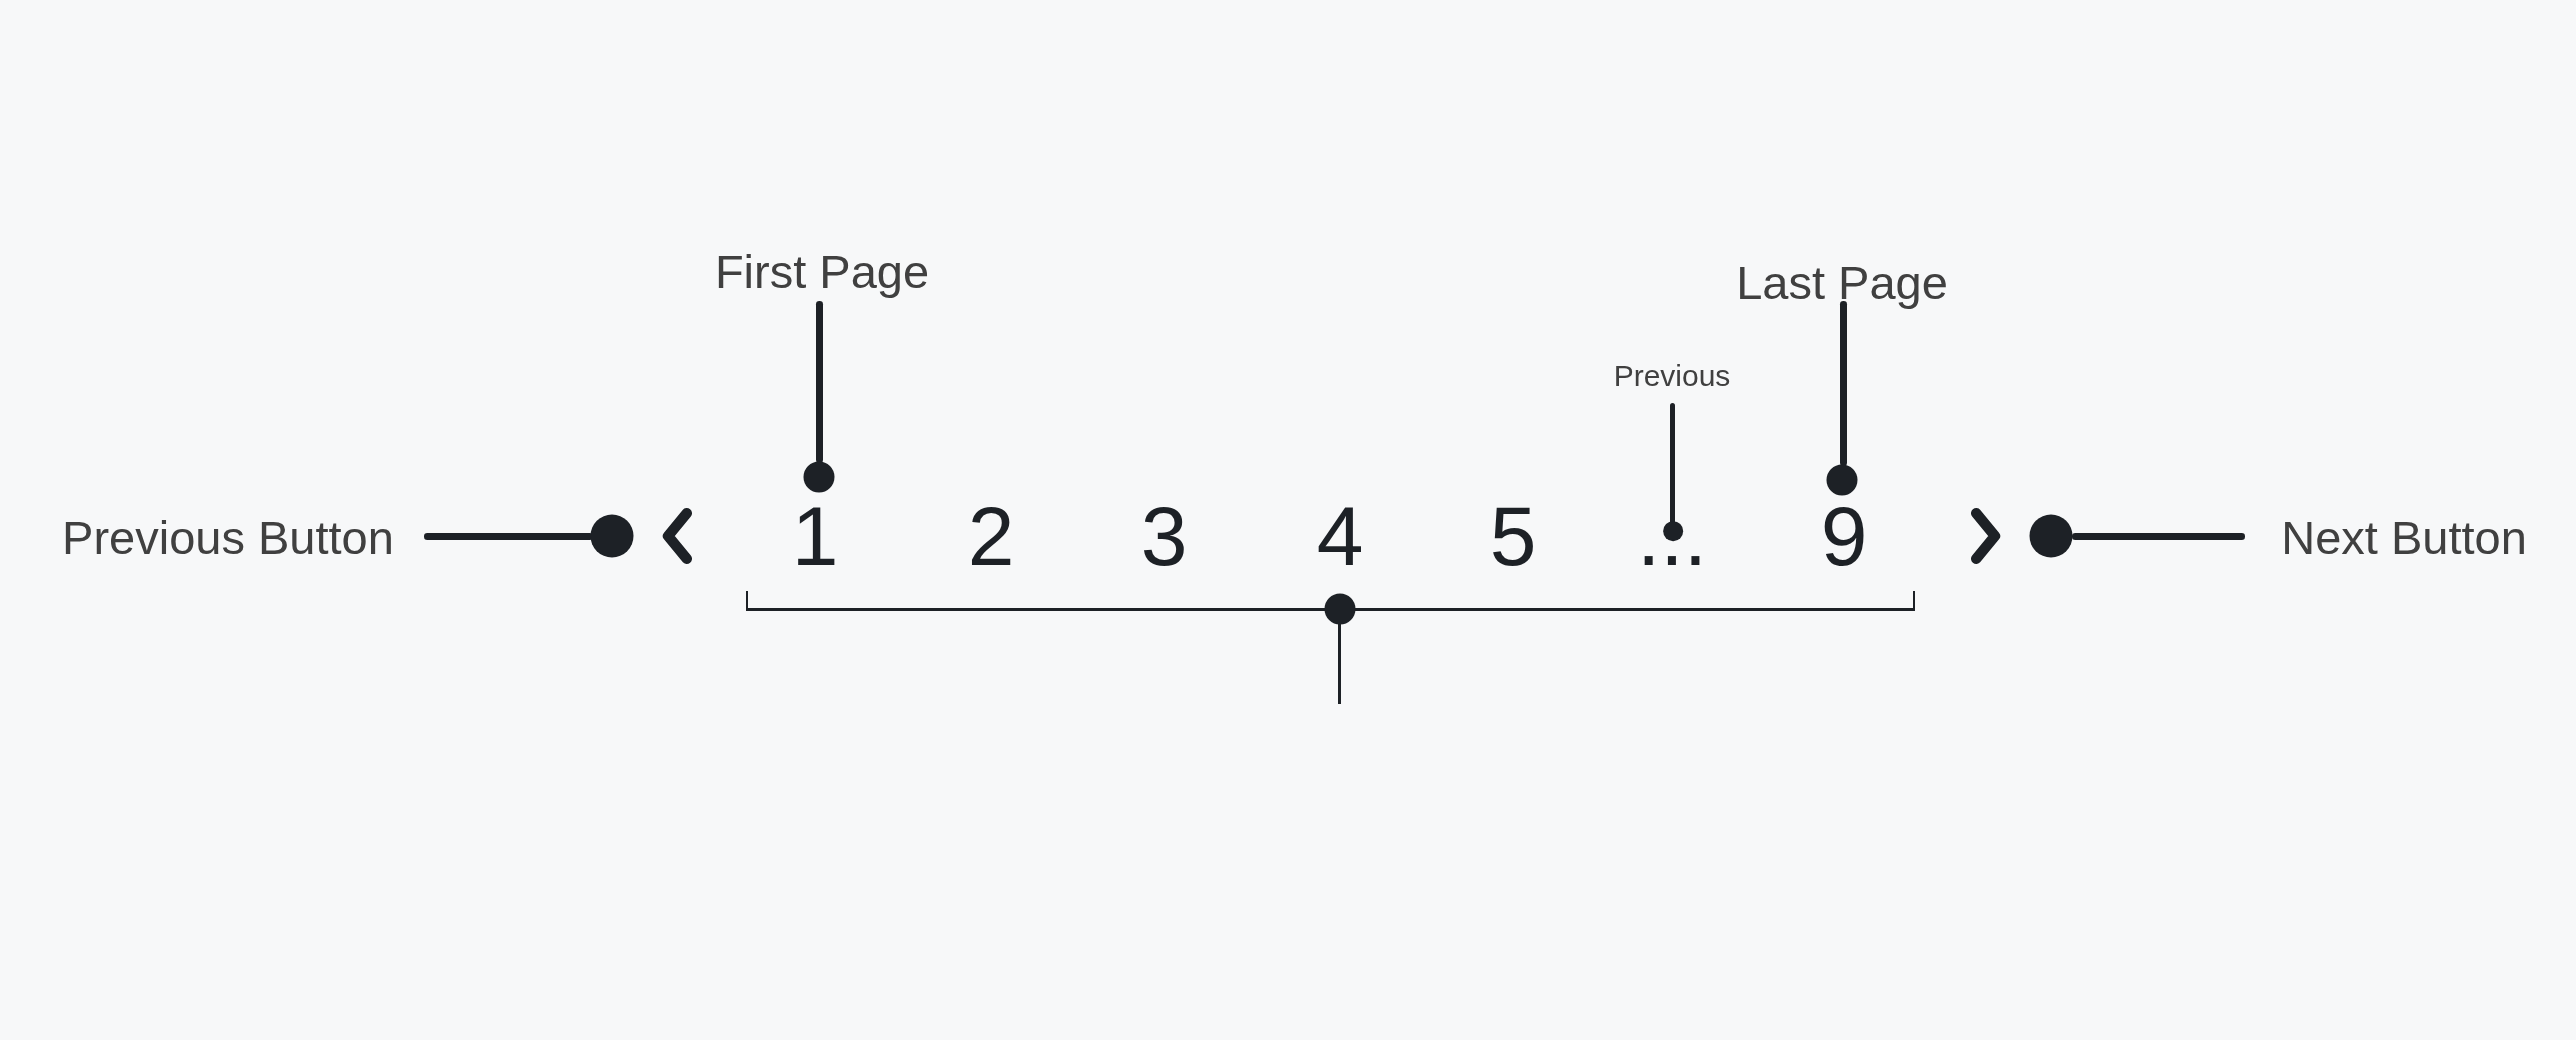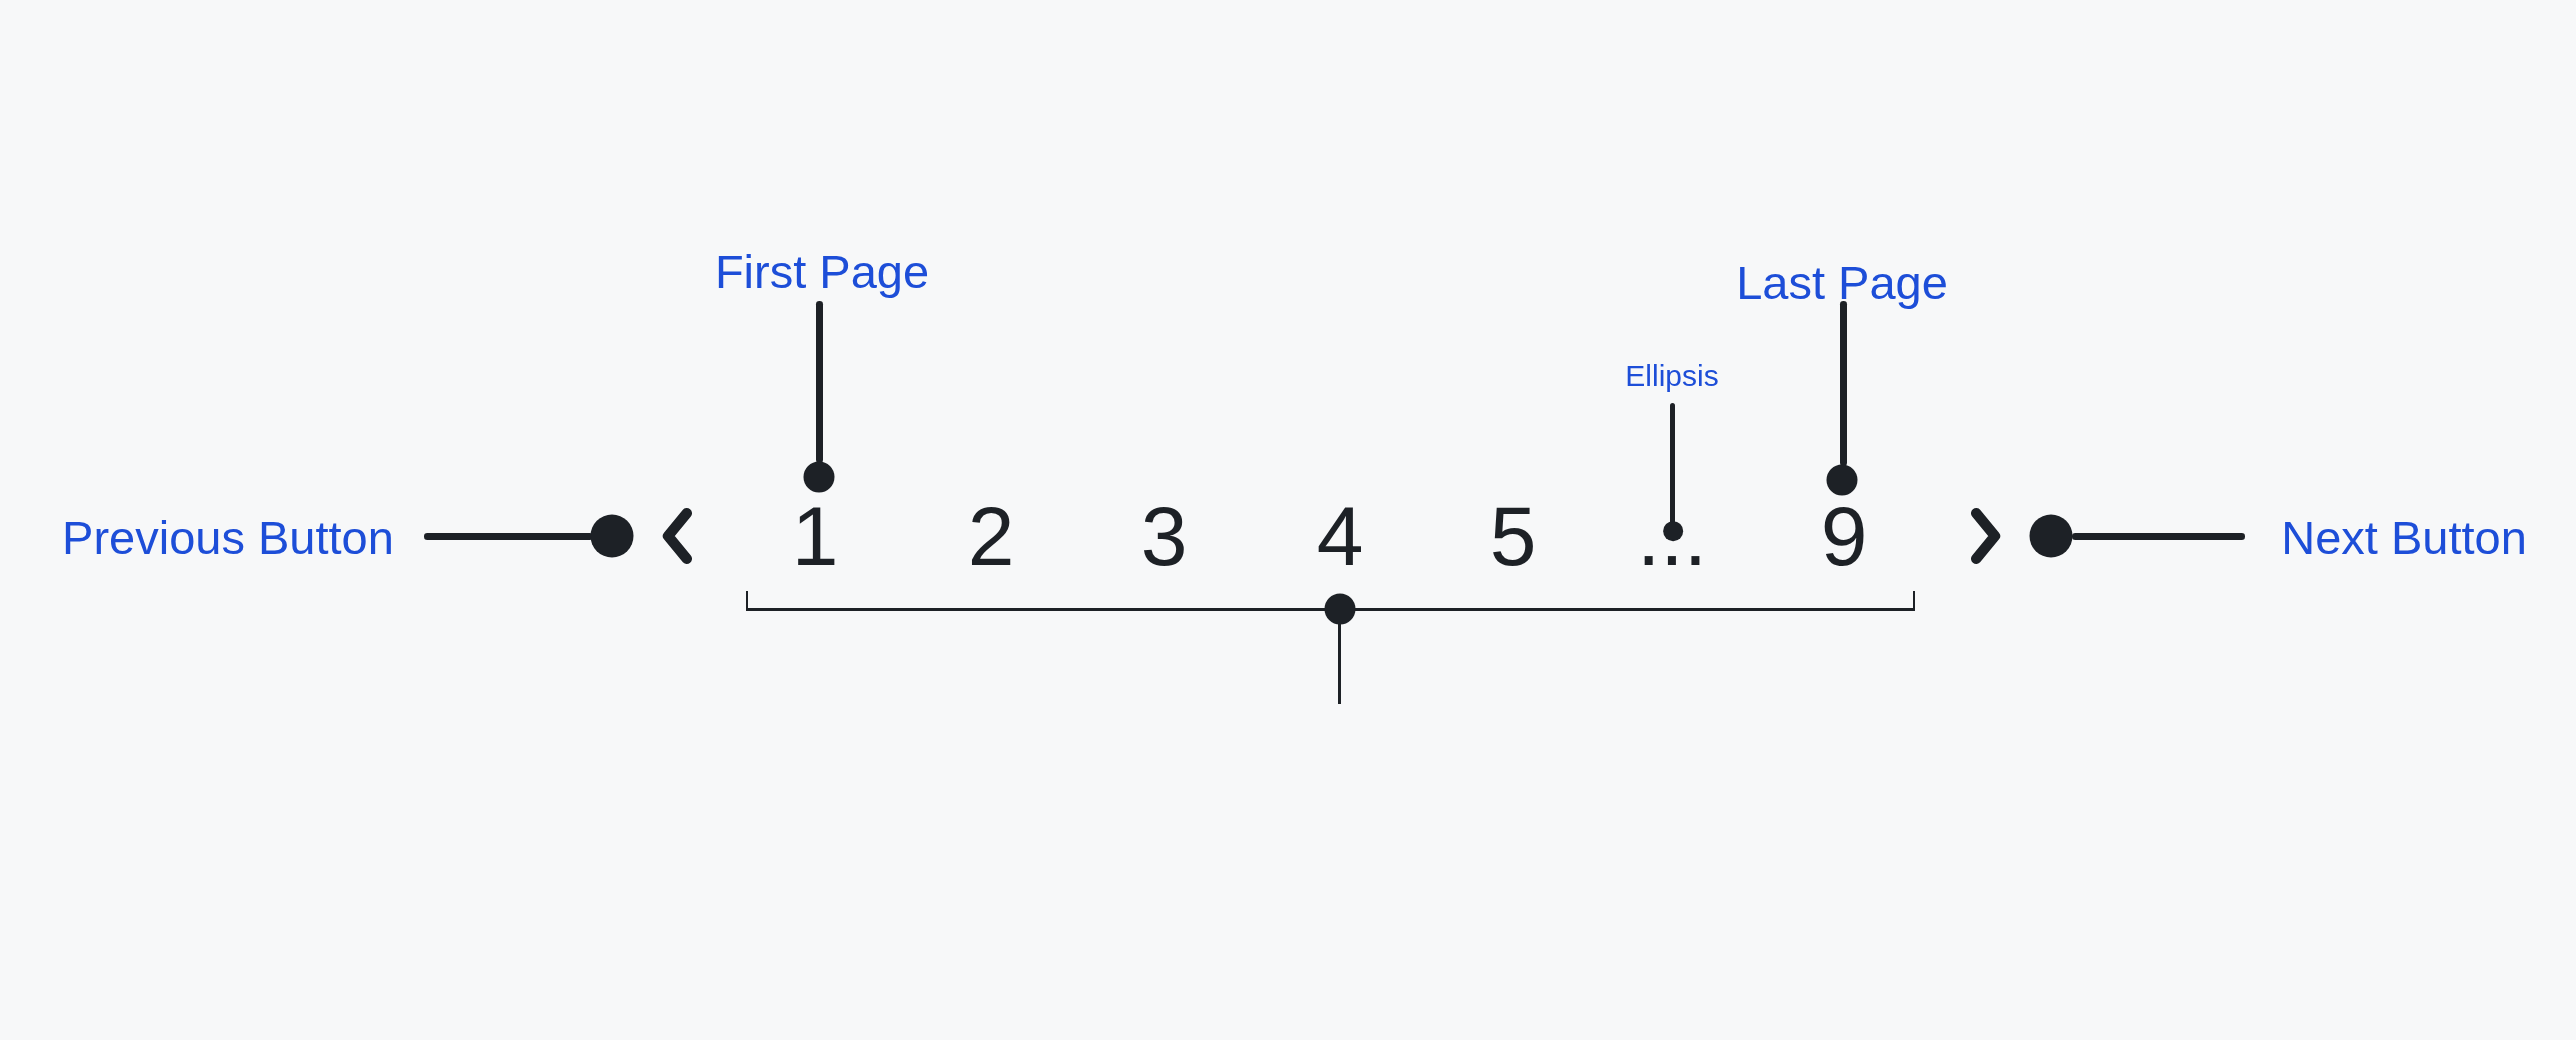--- a/index.html
+++ b/index.html
@@ -14,21 +14,21 @@
     width: 2576px; height: 1041px;
     background: #f7f8f9;
     overflow: hidden;
   }
   .label {
     position: absolute;
     transform: translate(-50%, -50%);
     font-size: 47px;
     line-height: 1;
     white-space: nowrap;
-    color: #1d4ed8;
+    color: #404040;
   }
   .label.small { font-size: 30px; }
   .page {
     position: absolute;
     transform: translate(-50%, -50%);
     font-size: 84px;
     line-height: 1;
     white-space: nowrap;
     color: #1d2126;
   }
@@ -70,21 +70,21 @@
 <div class="canvas">
 
   <div class="label" style="left:822px; top:271px;">First Page</div>
   <div class="vline" style="left:816px; top:301px; width:6.6px; height:162px; border-radius:3.3px;"></div>
   <div class="dot medium" style="left:819px; top:477px;"></div>
 
   <div class="label" style="left:1842px; top:282px;">Last Page</div>
   <div class="vline" style="left:1840px; top:301px; width:6.6px; height:165px; border-radius:3.3px;"></div>
   <div class="dot medium" style="left:1842px; top:480px;"></div>
 
-  <div class="label small" style="left:1672px; top:376px;">Ellipsis</div>
+  <div class="label small" style="left:1672px; top:376px;">Previous</div>
   <div class="vline" style="left:1670px; top:403px; width:4.9px; height:121px; border-radius:2.5px;"></div>
   <div class="dot small" style="left:1673px; top:531px;"></div>
 
   <div class="label" style="left:228px; top:537px;">Previous Button</div>
   <div class="hline" style="left:424px; top:533px; width:169px;"></div>
   <div class="dot big" style="left:612px; top:536px;"></div>
 
   <div class="icon" style="left:677px; top:536px;">
     <svg width="39" height="61" viewBox="0 0 48 74">
       <polyline points="36,9 13,37 36,65" fill="none" stroke="#1d2126" stroke-width="13" stroke-linecap="round" stroke-linejoin="round"></polyline>

